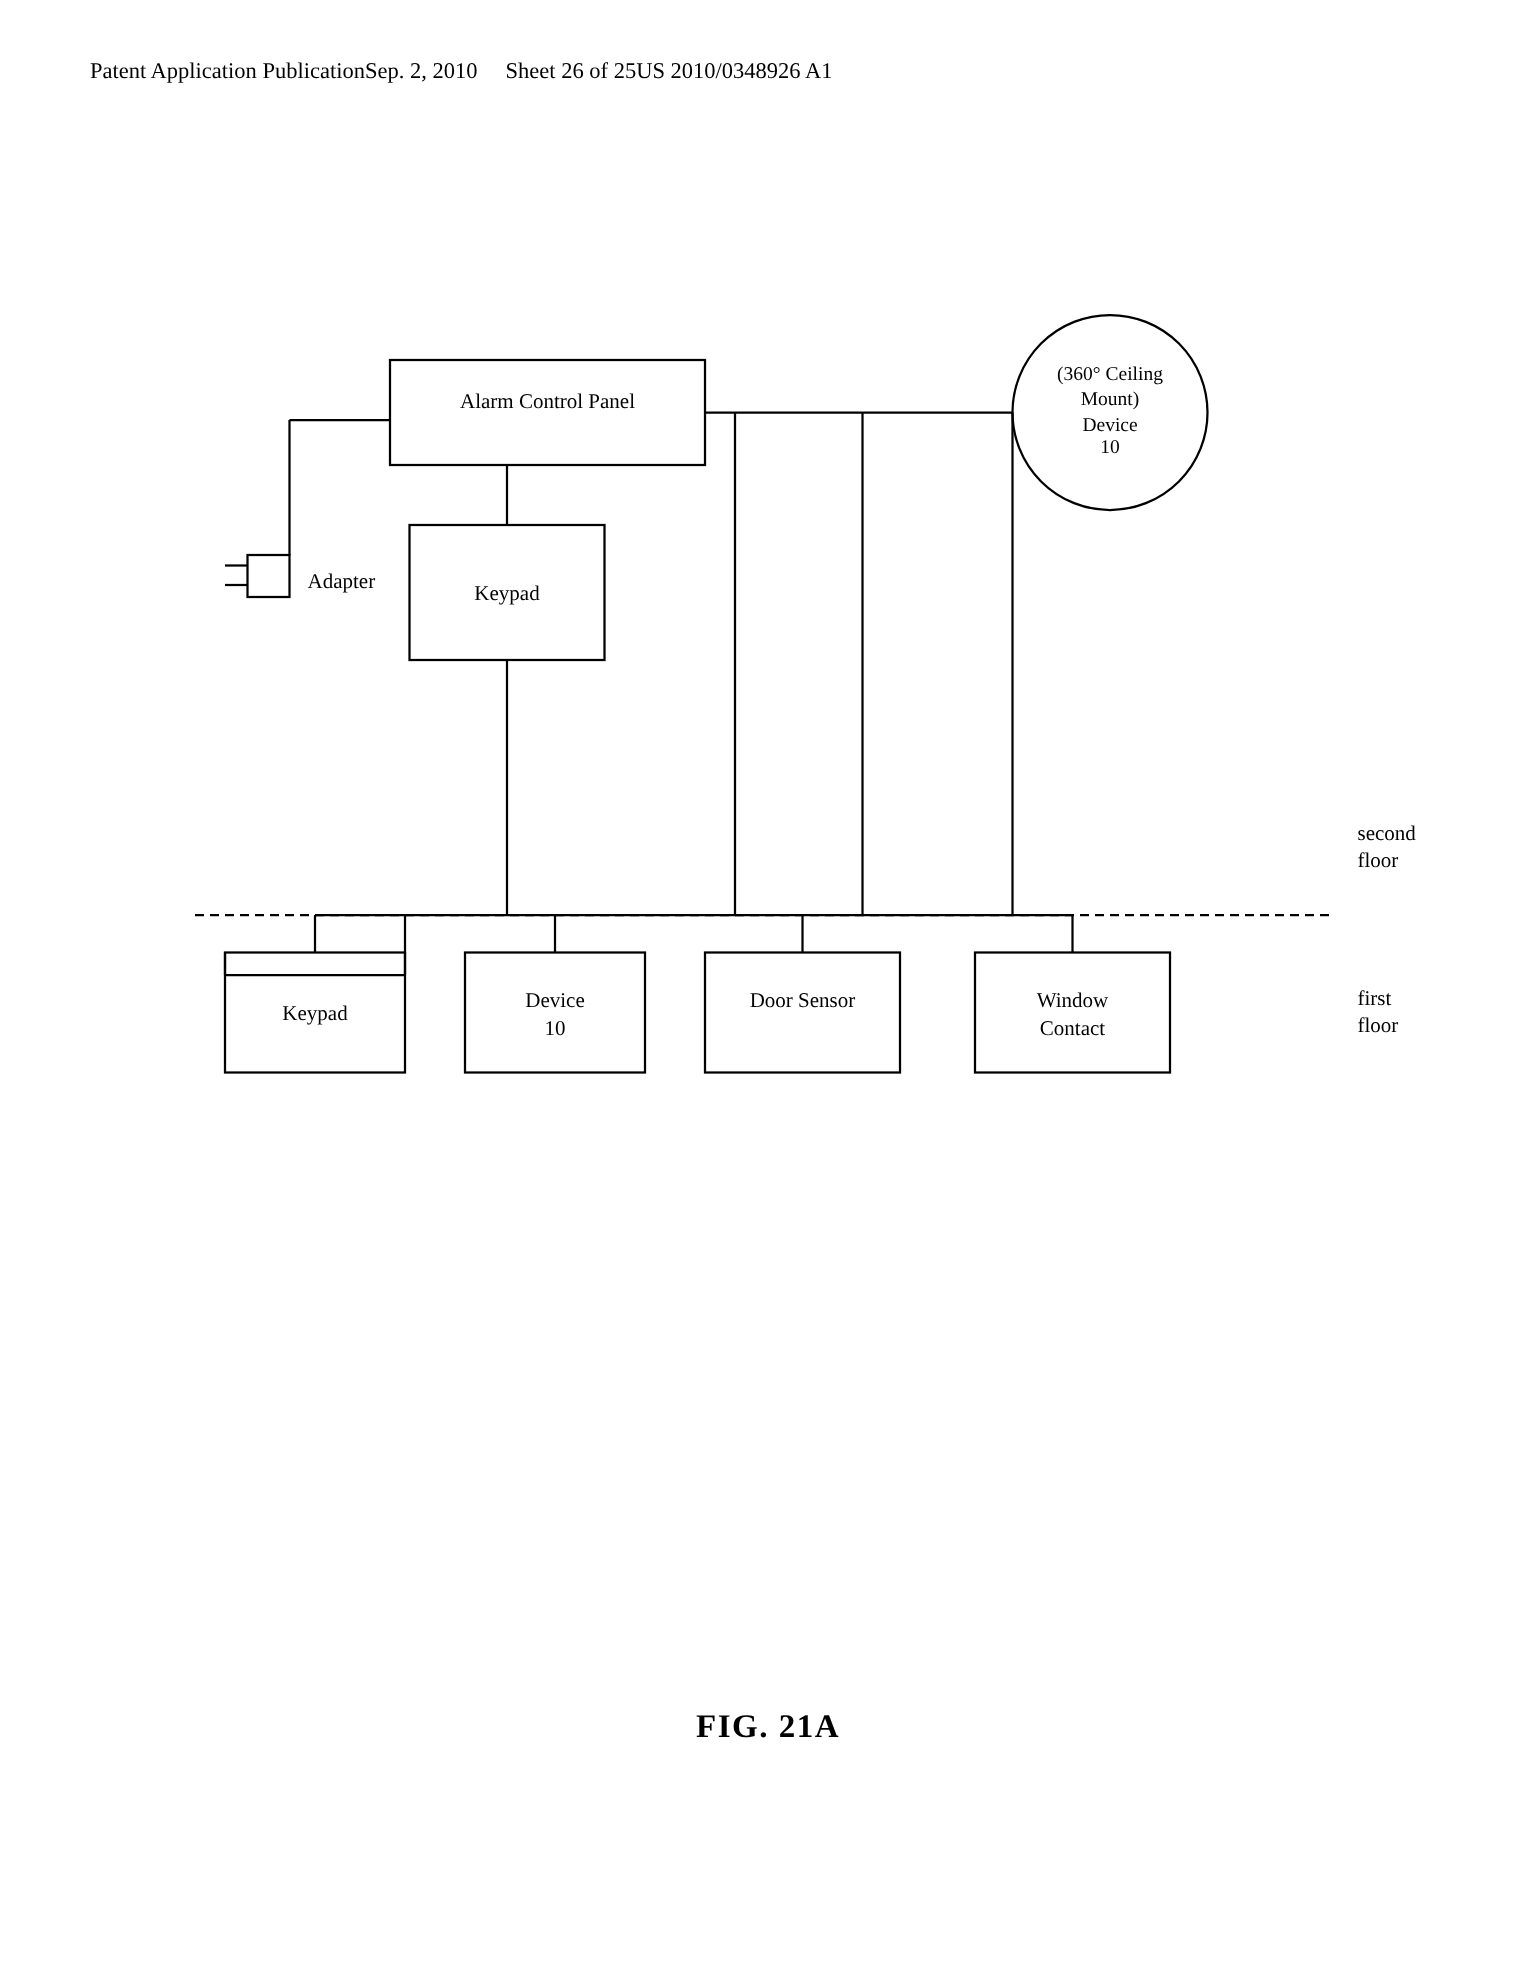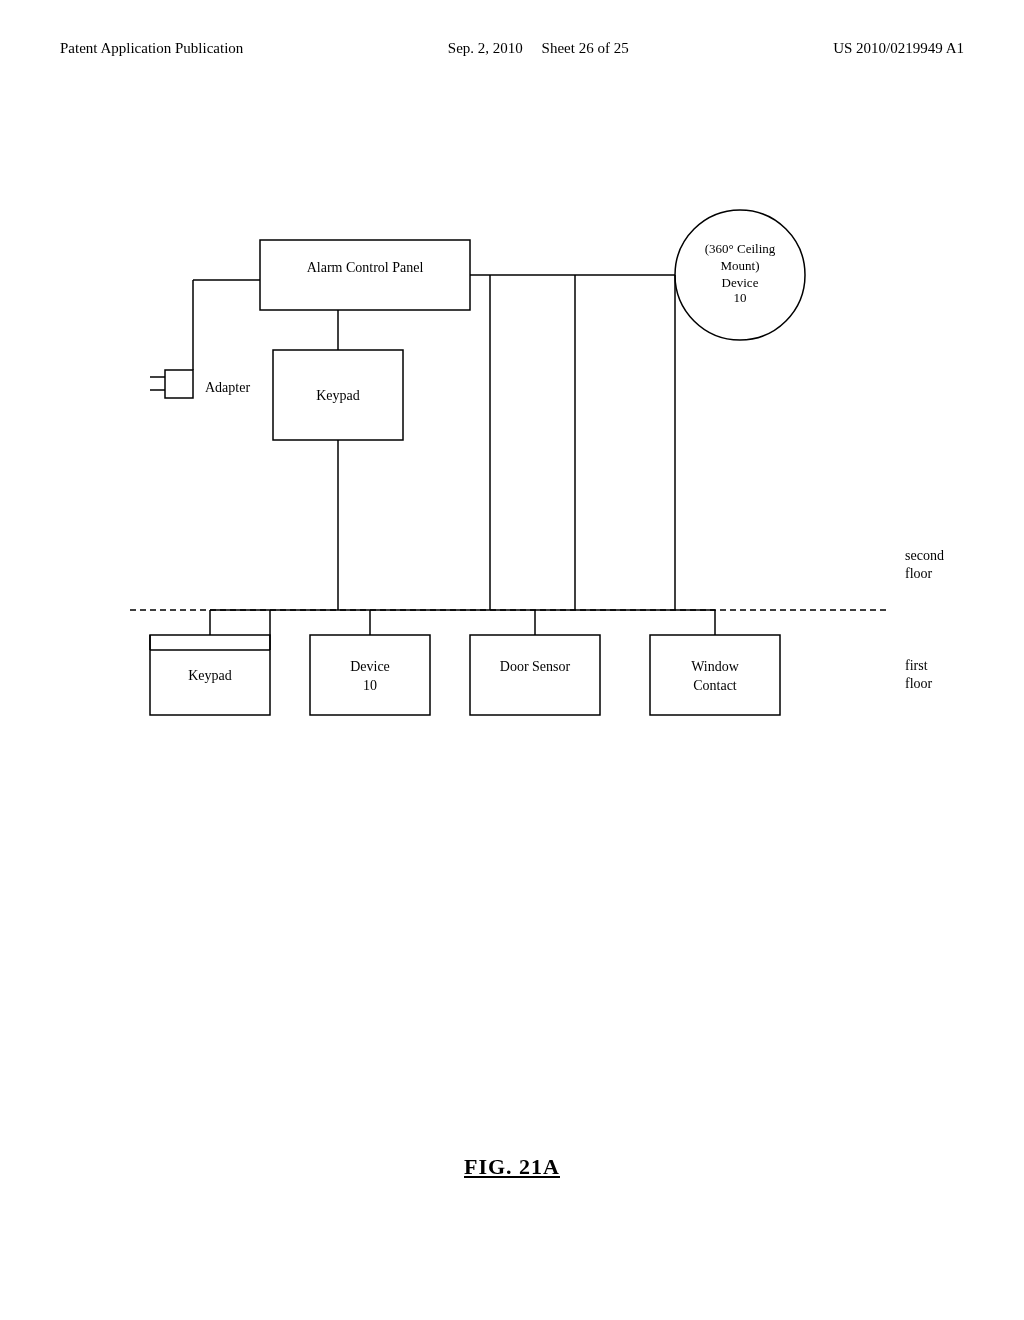--- a/index.html
+++ b/index.html
@@ -8,63 +8,62 @@
       height: 1320px;
       background: #ffffff;
       font-family: 'Times New Roman', Times, serif;
       position: relative;
       overflow: hidden;
     }
 
     
     .header {
       display: flex;
-      justify-content: space-between;
+      justify-content: flex-start;
       align-items: flex-start;
       padding: 40px 60px 0 60px;
       font-size: 15px;
     }
     .header-left {
       font-size: 15px;
       font-weight: normal;
     }
     .header-center {
       text-align: center;
       font-size: 15px;
     }
     .header-right {
       font-size: 15px;
       font-weight: normal;
     }
 
     
     .fig-label {
       position: absolute;
-      bottom: 140px;
+      bottom: 156px;
       left: 50%;
       transform: translateX(-50%);
       font-size: 22px;
       font-weight: bold;
       letter-spacing: 1px;
-      text-decoration: underline;
     }
   </style>
 </head>
 <body>
 
 <div class="header">
   <div class="header-left">
     <span>Patent Application Publication</span>
   </div>
   <div class="header-center">
     <span>Sep. 2, 2010&nbsp;&nbsp;&nbsp;&nbsp;</span>
     <span>Sheet 26 of 25</span>
   </div>
   <div class="header-right">
-    <span>US 2010/0219949 A1</span>
+    <span>US 2010/0348926 A1</span>
   </div>
 </div>
 
 <svg style="position:absolute; top:180px; left:60px; width:900px; height:750px;" viewBox="0 0 900 750" xmlns="http://www.w3.org/2000/svg">
 
   <rect x="200" y="60" width="210" height="70" fill="white" stroke="black" stroke-width="1.5"></rect>
   <text x="305" y="92" text-anchor="middle" font-family="Times New Roman" font-size="14">Alarm Control Panel</text>
 
   <circle cx="680" cy="95" r="65" fill="white" stroke="black" stroke-width="1.5"></circle>
   <text x="680" y="73" text-anchor="middle" font-family="Times New Roman" font-size="13">(360° Ceiling</text>

